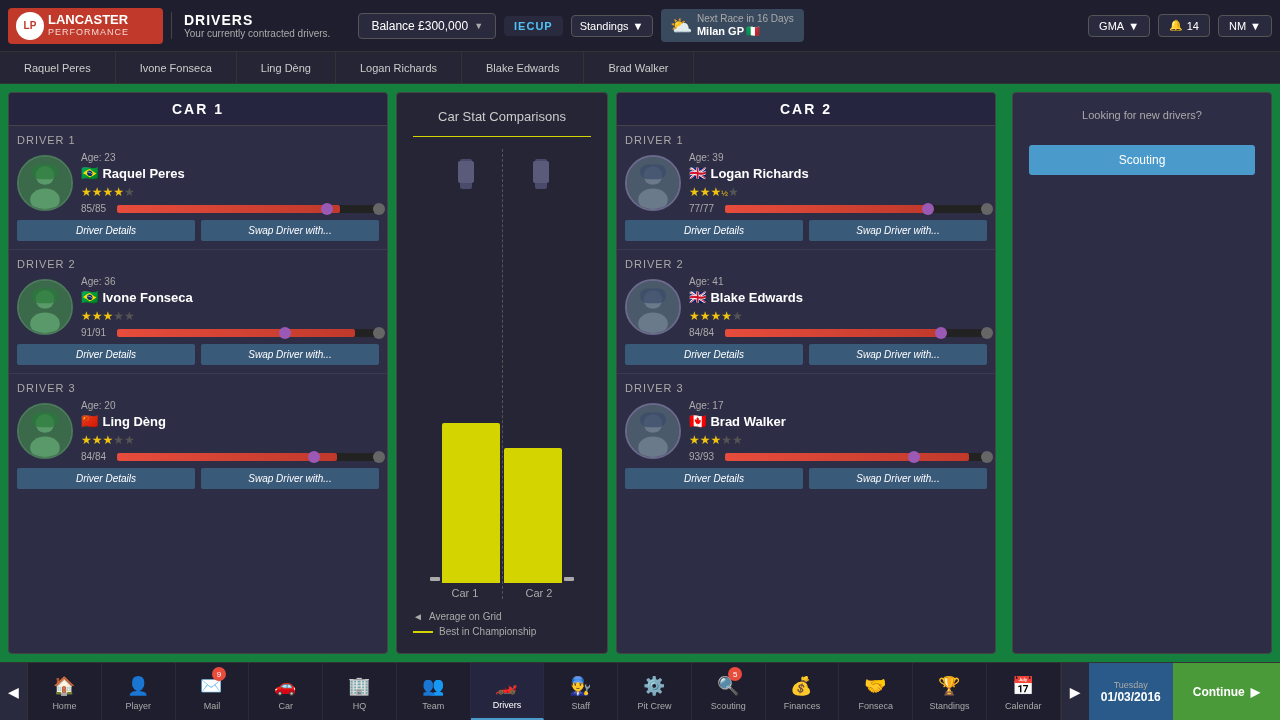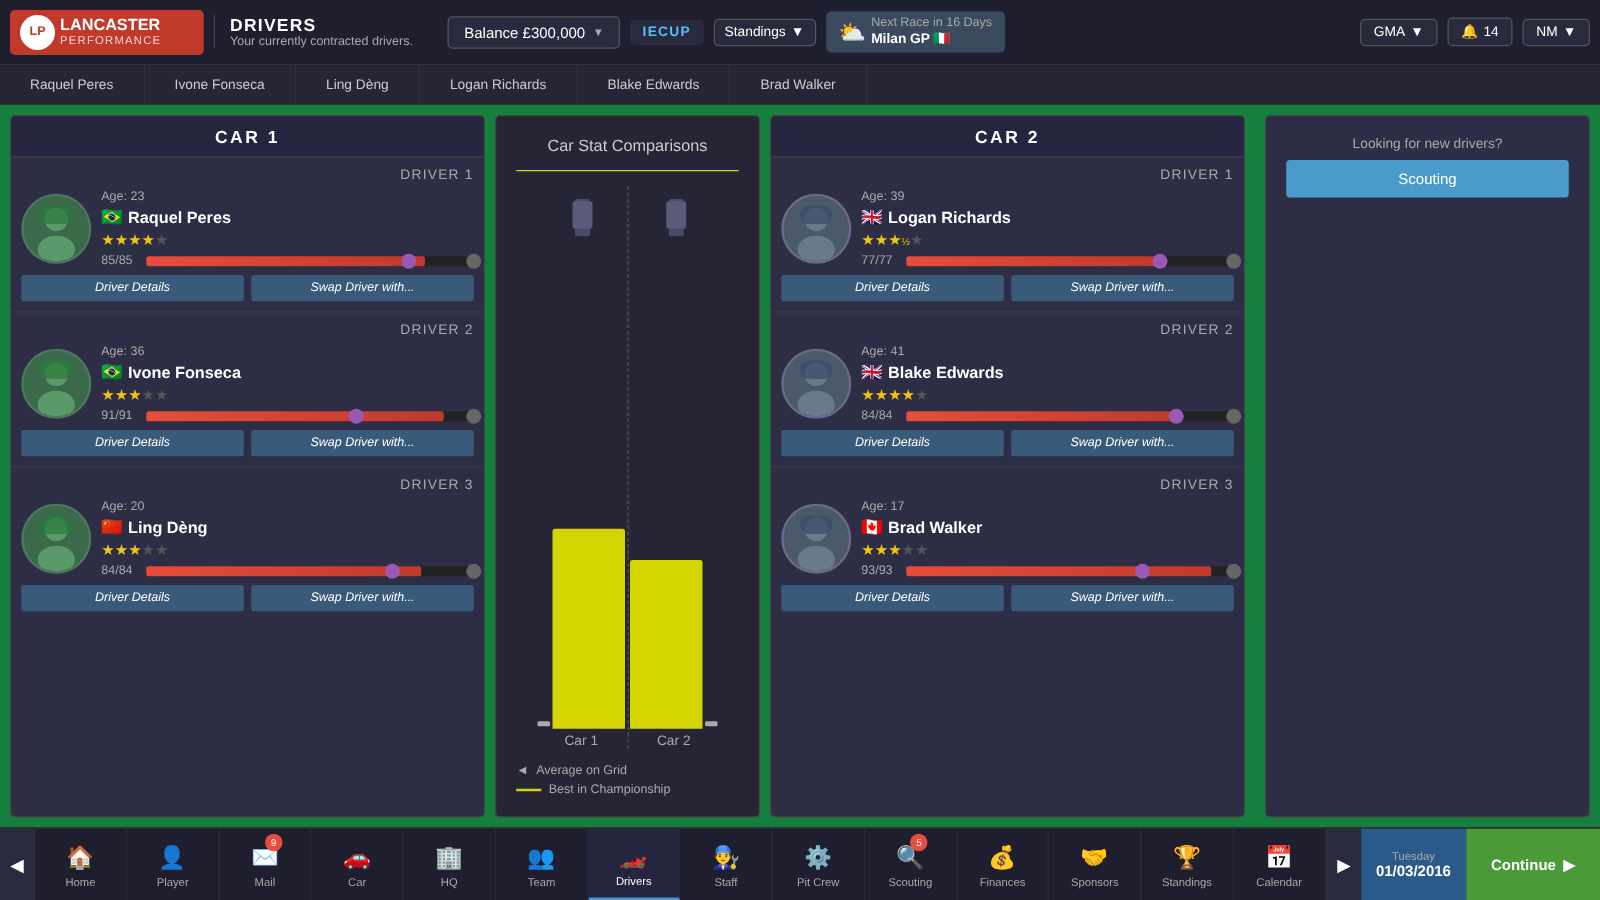--- a/index.html
+++ b/index.html
@@ -134,21 +134,21 @@
       letter-spacing: 2px;
       background: #252540;
       border-bottom: 1px solid #444;
     }
 
     .driver-section {
       padding: 8px;
       border-bottom: 1px solid #3a3a55;
     }
     .driver-label {
-      text-align: right;
+      text-align: left;
       font-size: 11px;
       letter-spacing: 1px;
       color: #aaa;
       margin-bottom: 6px;
     }
     .driver-info {
       display: flex;
       align-items: center;
       gap: 8px;
     }
@@ -252,21 +252,21 @@
       font-size: 13px;
       font-weight: bold;
       letter-spacing: 1px;
       background: #252540;
       border-bottom: 1px solid #444;
     }
     .right-panel-body {
       padding: 16px;
       text-align: center;
     }
-    .looking-text { font-size: 11px; color: #aaa; margin-bottom: 7px; }
+    .looking-text { font-size: 11px; color: #aaa; margin-bottom: 24px; }
     .scouting-btn {
       background: #4a9acc;
       border: none; color: #fff;
       padding: 8px 32px; font-size: 12px;
       cursor: pointer; border-radius: 3px; width: 100%;
     }
 
     
     .bottom-nav {
       height: 58px;
@@ -735,21 +735,21 @@
       <span class="nav-label">Scouting</span>
     </div>
 
     <div class="nav-item">
       <span class="nav-icon">💰</span>
       <span class="nav-label">Finances</span>
     </div>
 
     <div class="nav-item">
       <span class="nav-icon">🤝</span>
-      <span class="nav-label">Sponsors</span>
+      <span class="nav-label">Fonseca</span>
     </div>
 
     <div class="nav-item">
       <span class="nav-icon">🏆</span>
       <span class="nav-label">Standings</span>
     </div>
 
     <div class="nav-item">
       <span class="nav-icon">📅</span>
       <span class="nav-label">Calendar</span>

